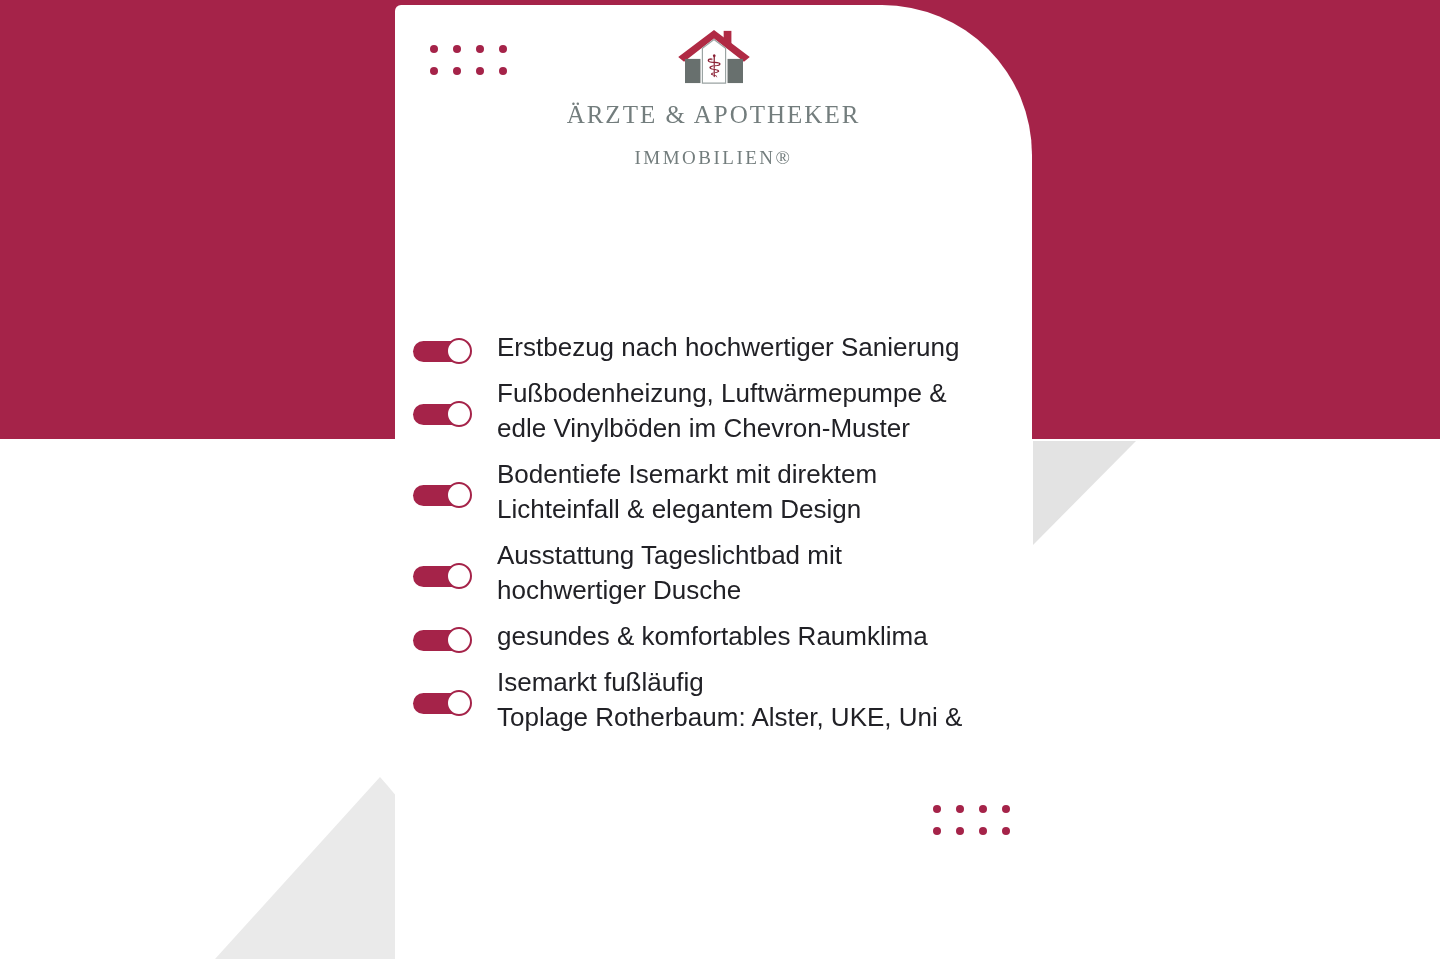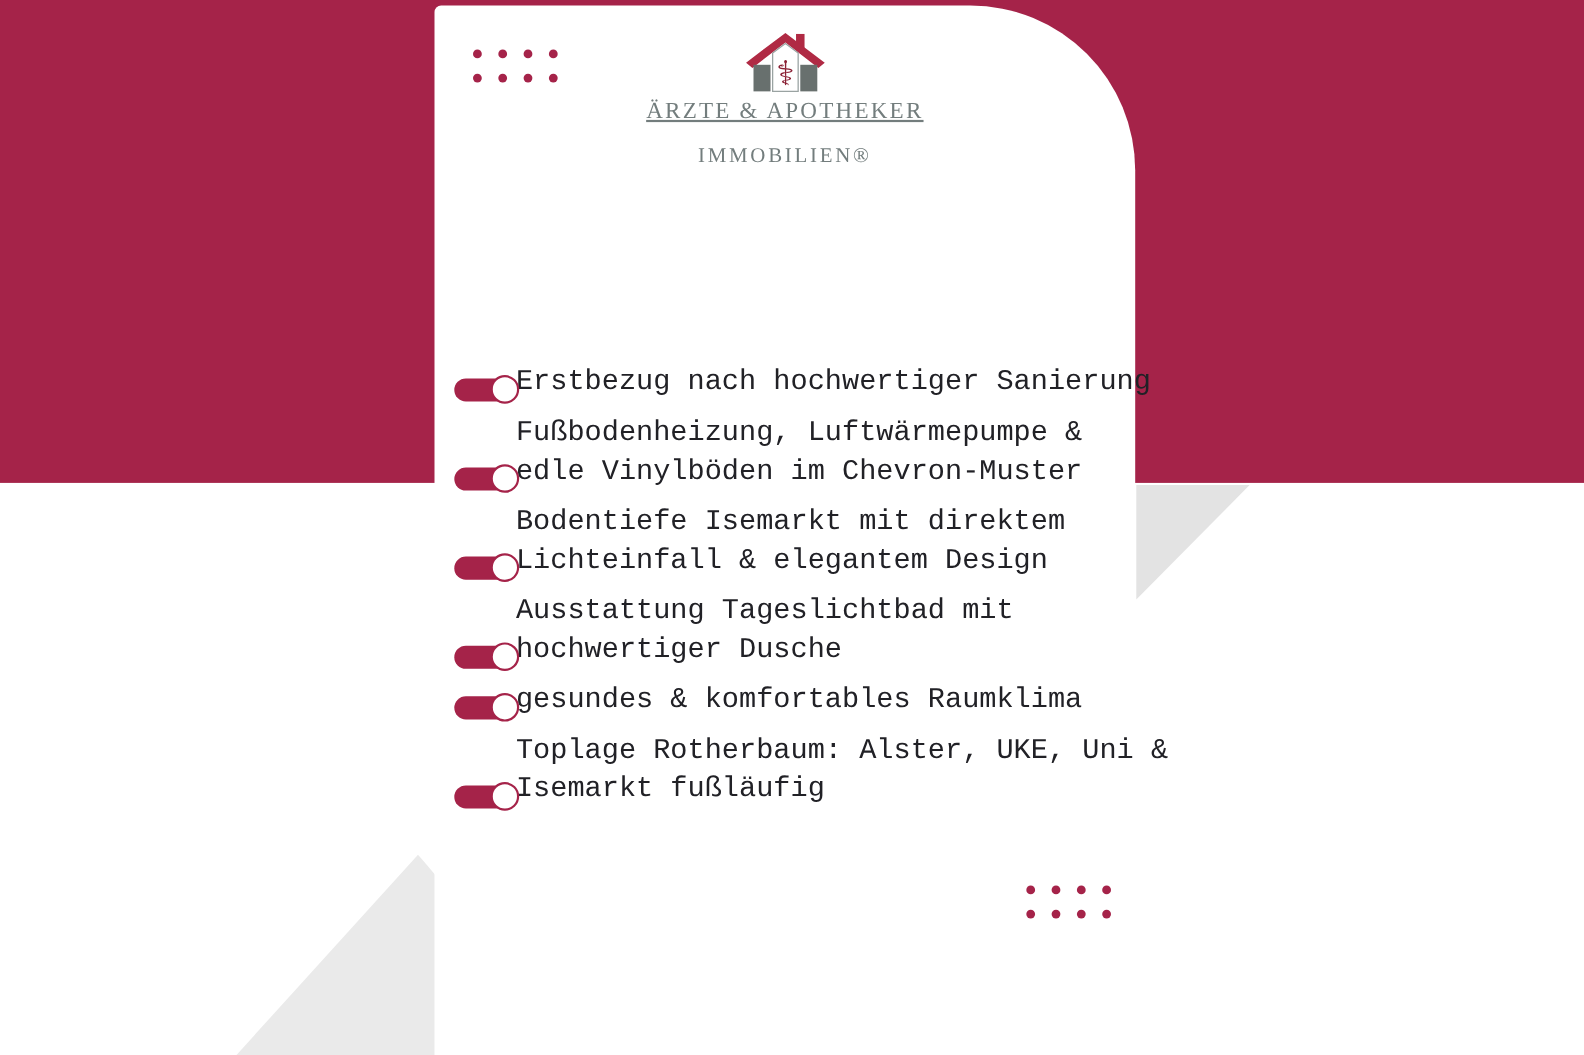--- a/index.html
+++ b/index.html
@@ -34,32 +34,32 @@
   .dots{position:absolute;display:grid;grid-template-columns:repeat(4,8px);
     grid-template-rows:repeat(2,8px);column-gap:15px;row-gap:14px;}
   .dots-top{left:35px;top:40px;}
   .dots-bottom{left:538px;top:800px;}
   .dot{width:8px;height:8px;border-radius:50%;background:var(--brand);}
 
   
   .logo{position:absolute;left:0;top:22px;width:100%;display:flex;
     flex-direction:column;align-items:center;}
   .logo-icon{width:80px;height:58px;display:block;}
-  .logo-line1{margin-top:3px;font-family:"Liberation Serif",serif;font-size:21px;
-    letter-spacing:2px;color:var(--logo-text);text-decoration:underline;}
+  .logo-line1{margin-top:16px;font-family:"Liberation Serif",serif;font-size:25px;
+    letter-spacing:2px;color:var(--logo-text);}
   .logo-line2{margin-top:18px;font-family:"Liberation Serif",serif;font-size:19px;
     letter-spacing:2.5px;color:var(--logo-text);}
 
   
   .heading{position:absolute;left:65px;top:203px;font-size:38px;font-weight:800;
     letter-spacing:0.5px;color:var(--brand);}
 
   
   .benefits{position:absolute;left:18px;top:325px;width:600px;}
-  .benefit{display:flex;align-items:flex-end;gap:0;margin-bottom:11px;font-family:Liberation Mono, monospace;}
+  .benefit{display:flex;align-items:center;gap:28px;margin-bottom:11px;}
   .benefit-text{font-size:26px;line-height:35px;color:var(--text);white-space:nowrap;}
   .toggle{position:relative;flex:0 0 auto;width:56px;height:21px;margin-top:7px;
     border-radius:11px;background:var(--brand);cursor:pointer;}
   .knob{position:absolute;right:-3px;top:-3px;width:26px;height:26px;border-radius:50%;
     background:#fff;border:2px solid var(--brand);}
 </style>
 </head>
 <body>
 
 <div class="stage">
@@ -147,22 +147,22 @@
         <div class="benefit-text">
           <div>gesundes &amp; komfortables Raumklima</div>
         </div>
       </div>
 
       <div class="benefit">
         <span class="toggle">
             <span class="knob"></span>
           </span>
         <div class="benefit-text">
+          <div>Isemarkt fußläufig</div>
           <div>Toplage Rotherbaum: Alster, UKE, Uni &amp;</div>
-          <div>Isemarkt fußläufig</div>
         </div>
       </div>
 
     </div>
 
     <div class="dots dots-bottom">
       <span class="dot"></span>
         <span class="dot"></span>
         <span class="dot"></span>
         <span class="dot"></span>

